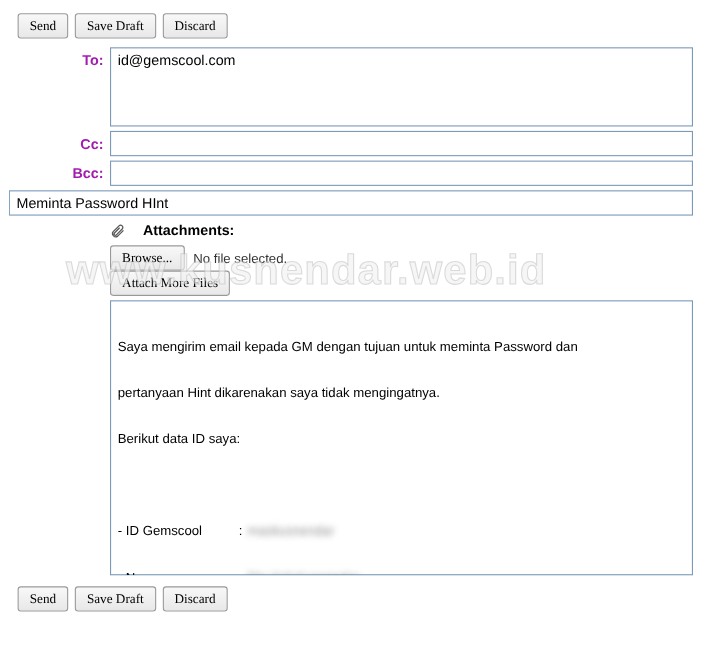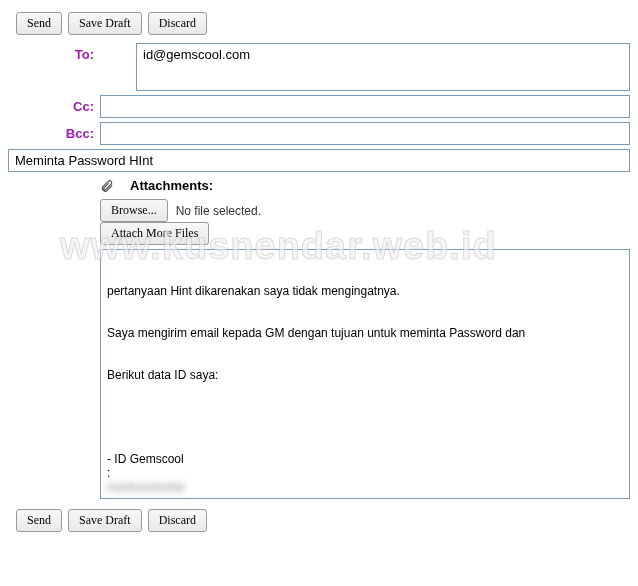--- a/index.html
+++ b/index.html
@@ -42,23 +42,22 @@
     .field-input {
       flex: 1;
       border: 1px solid #7a9ab8;
       padding: 3px 6px;
       font-size: 13px;
       font-family: Arial, sans-serif;
       background: #fff;
       min-height: 22px;
     }
     .to-input {
-      height: 48px;
+      height: 72px;
       resize: none;
-      margin-left: 36px;
     }
     .attachments-block {
       margin-left: 92px;
       margin-top: 6px;
     }
     .attach-header {
       display: flex;
       align-items: center;
       gap: 16px;
       font-weight: bold;
@@ -89,21 +88,21 @@
       height: 250px;
       border: 1px solid #7a9ab8;
       padding: 6px;
       font-size: 12px;
       font-family: Arial, sans-serif;
       resize: none;
       white-space: pre-wrap;
       overflow: auto;
     }
     .body-text .line { display: block; }
-    .body-text .kv { display: flex; flex-direction: column; }
+    .body-text .kv { display: flex; }
     .body-text .kv .k { min-width: 110px; }
     .body-text .kv .c { width: 8px; }
     .blur {
       color: transparent;
       text-shadow: 0 0 6px rgba(120,120,120,0.9);
       user-select: none;
     }
     .watermark {
       position: absolute;
       top: 225px;
@@ -157,22 +156,22 @@
   </div>
   <div class="file-row">
     <button class="btn">Browse...</button>
     <span class="file-status">No file selected.</span>
   </div>
   <button class="btn">Attach More Files</button>
 </div>
 
 <div class="body-area">
   <div class="body-text" contenteditable="true" style="">
+    <span class="line">Saya mengirim email kepada GM dengan tujuan untuk meminta Password dan</span>
     <span class="line">pertanyaan Hint dikarenakan saya tidak mengingatnya.</span>
-    <span class="line">Saya mengirim email kepada GM dengan tujuan untuk meminta Password dan</span>
     <span class="line">Berikut data ID saya:</span>
     <span class="line">&nbsp;</span>
     <span class="kv"><span class="k">- ID Gemscool</span><span class="c">:</span><span class="blur">maskusnendar</span></span>
     <span class="kv"><span class="k">- Nama</span><span class="c">:</span><span class="blur">Dio Yuli Kusnendar</span></span>
     
     
     
     
     
   </div>

